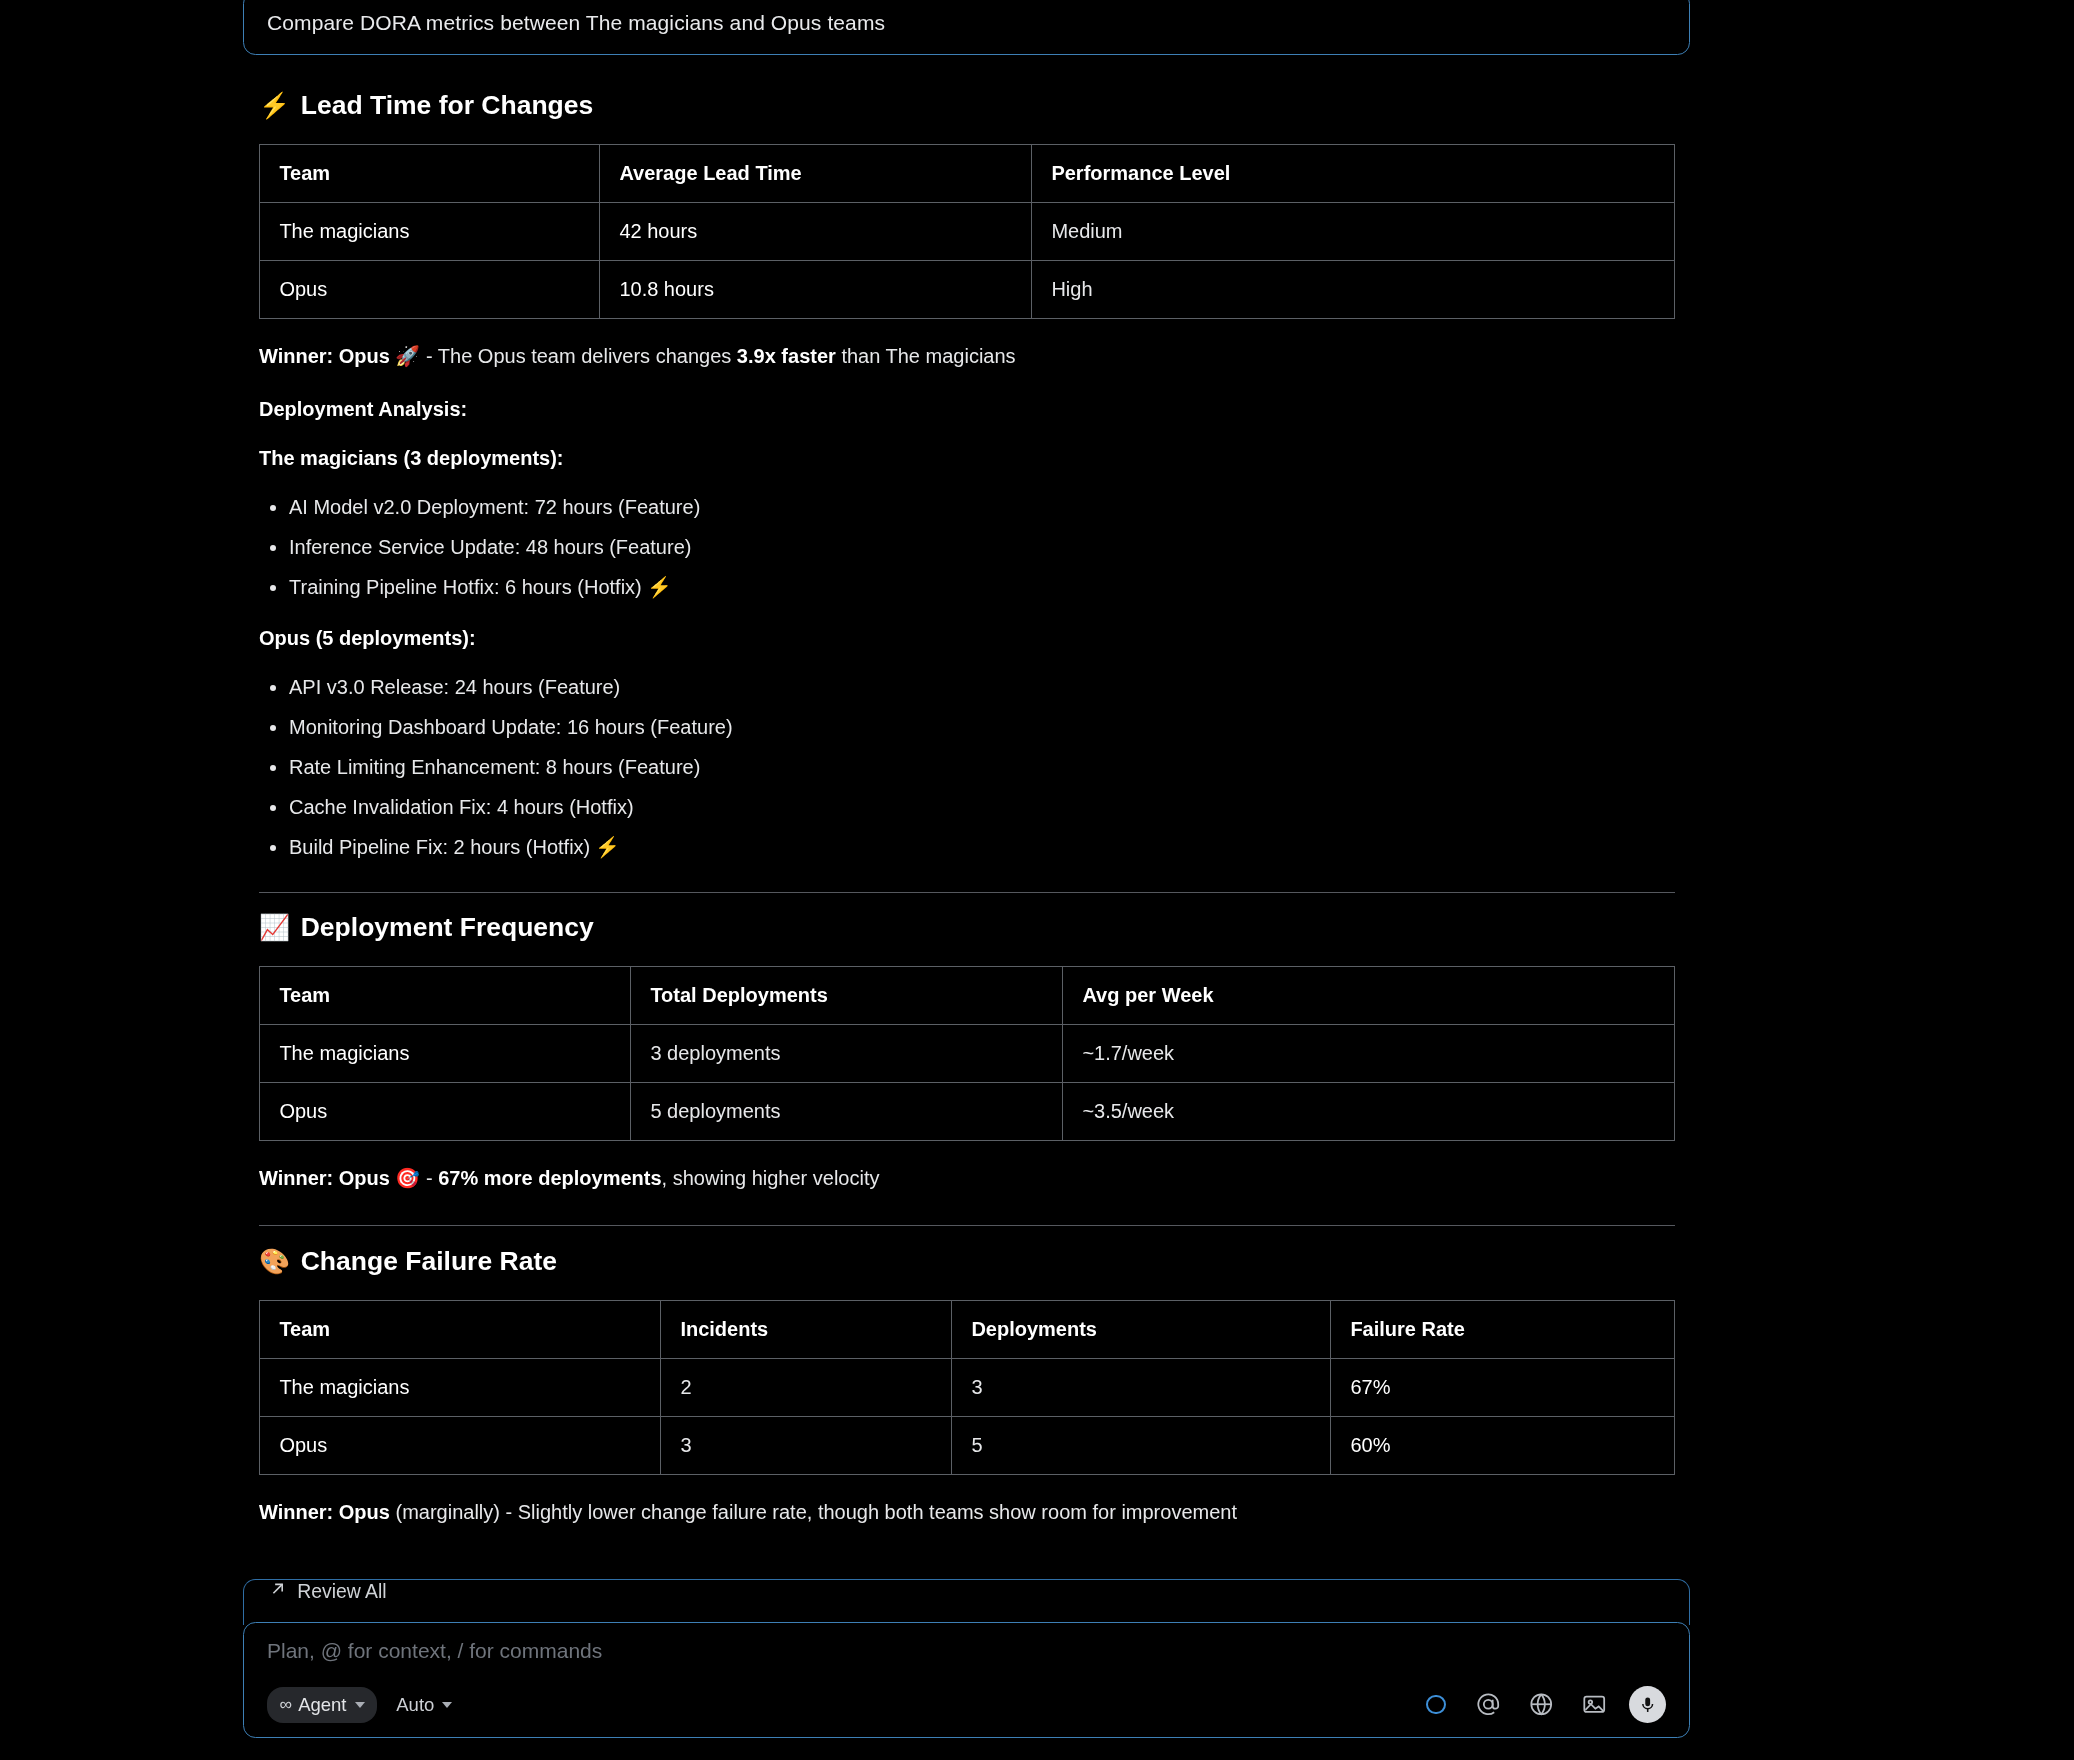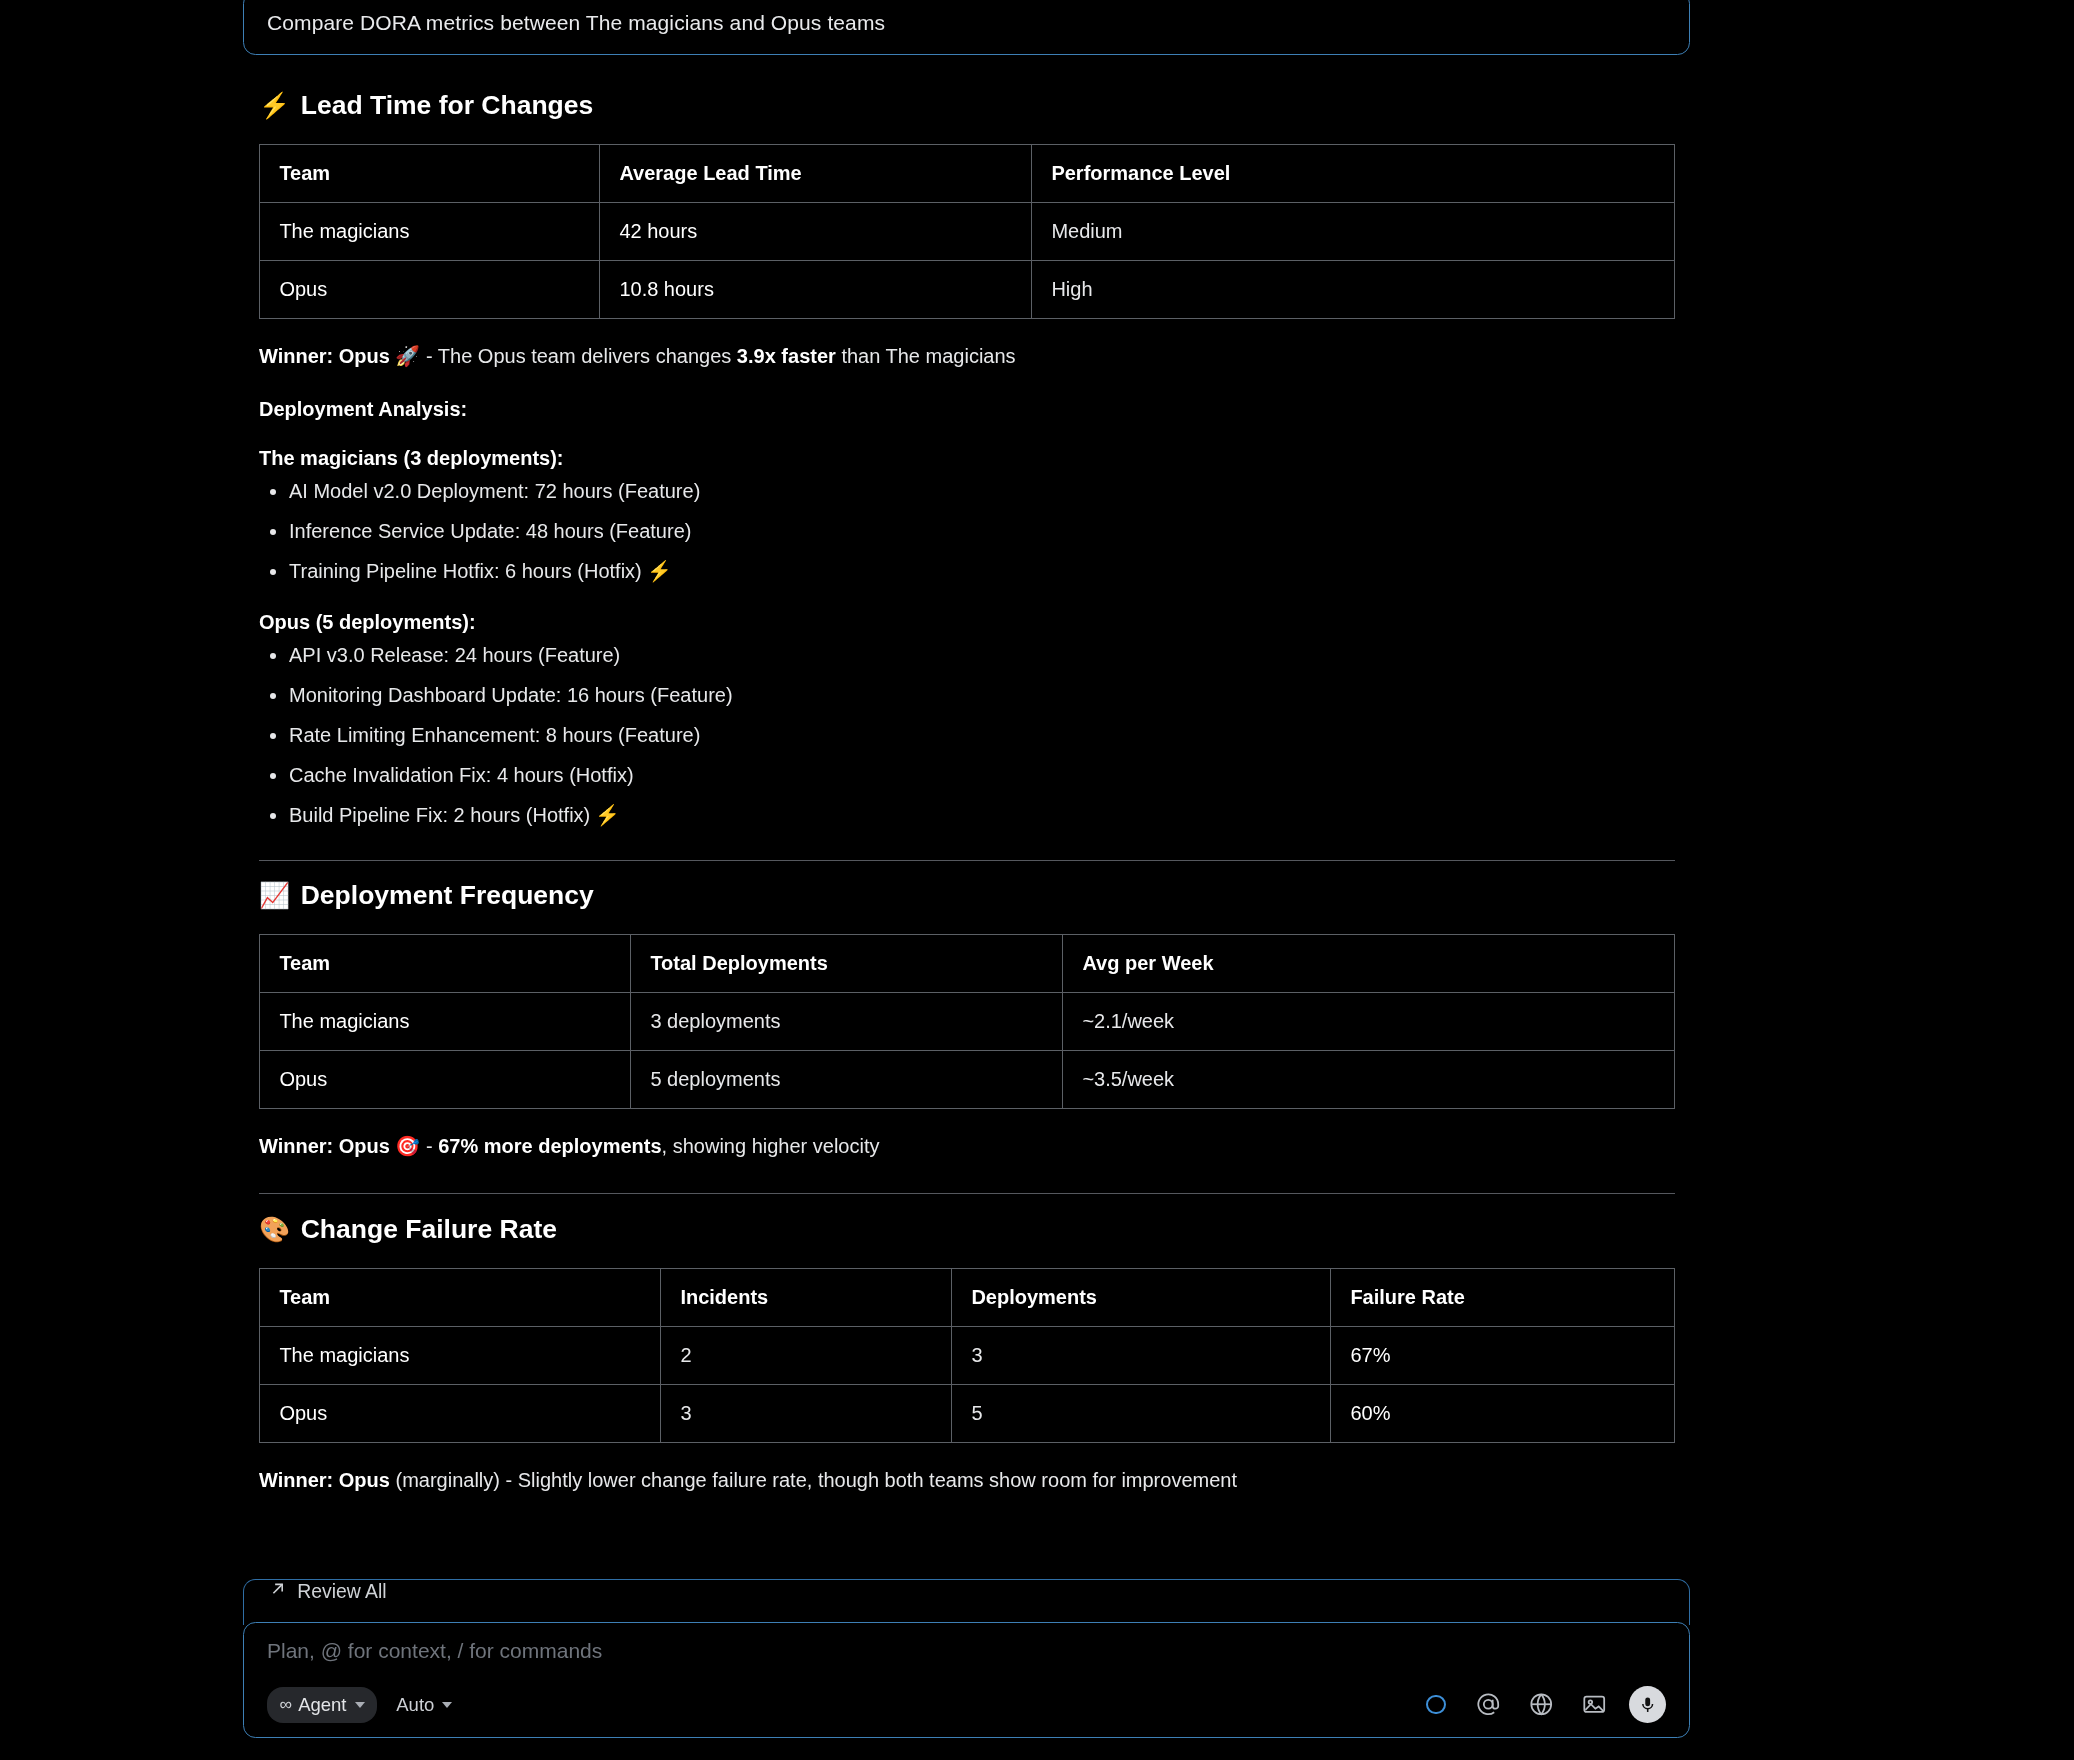--- a/index.html
+++ b/index.html
@@ -91,21 +91,21 @@
     line-height: 1.45;
   }
   p.para b { color: #ffffff; font-weight: 700; }
   p.lead {
     font-size: 20px;
     font-weight: 700;
     color: #ffffff;
     margin: 26.5px 0 0 16px;
   }
   ul.bullets {
-    margin: 8px 0 0 16px;
+    margin: 24px 0 0 16px;
     padding-left: 30px;
   }
   ul.bullets li {
     font-size: 20px;
     color: #e7e8ea;
     margin-bottom: 14px;
     line-height: 1.3;
   }
   ul.bullets li::marker { color: #e7e8ea; }
   hr.rule {
@@ -278,21 +278,21 @@
     <table>
       <tbody>
           <tr>
         <th style="width:371px">Team</th>
         <th style="width:432px">Total Deployments</th>
         <th>Avg per Week</th>
       </tr>
       <tr>
         <td class="b">The magicians</td>
         <td>3 deployments</td>
-        <td>~2.1/week</td>
+        <td>~1.7/week</td>
       </tr>
       <tr>
         <td class="b">Opus</td>
         <td>5 deployments</td>
         <td>~3.5/week</td>
       </tr>
     </tbody>
       </table>
 
     <p class="para">

